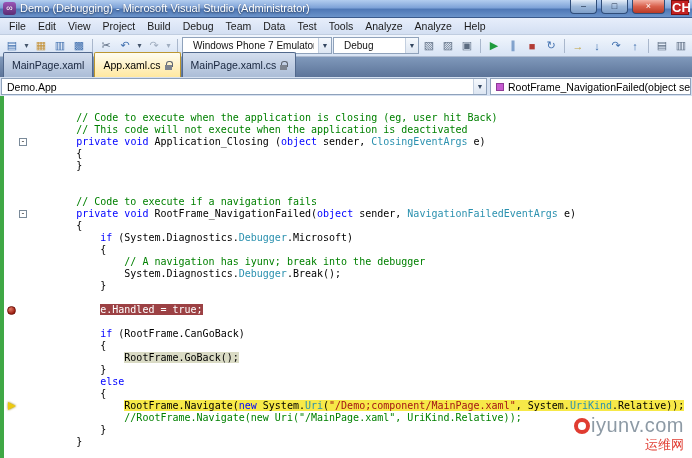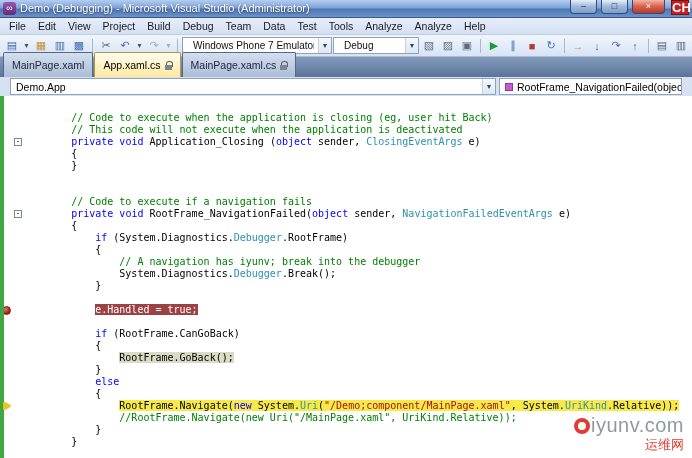--- a/index.html
+++ b/index.html
@@ -44,33 +44,33 @@
   .tab{height:18px;padding:12px 8px;display:flex;align-items:center;gap:4px;font-size:10.5px;
     border:1px solid #51688c;border-bottom:none;border-radius:2px 2px 0 0;
     background:linear-gradient(#d4deee,#abbdd7);color:#17253d;white-space:nowrap}
   .tab.active{background:linear-gradient(#fffdf0,#ffe8a0);color:#000;border-color:#bb962f}
   .lock-icon{position:relative;width:7px;height:9px;display:inline-block;flex:none}
   .lock-icon::before{content:"";position:absolute;top:0;left:1px;width:5px;height:5px;border:1px solid #5d6470;
     border-bottom:none;border-radius:3px 3px 0 0}
   .lock-icon::after{content:"";position:absolute;bottom:0;left:0;width:7px;height:5px;background:#7d848f}
 
   
-  .navbar{height:20px;background:#d6e1f1;border-bottom:1px solid #8fa2bb;display:flex;align-items:center;padding:0 10px}
+  .navbar{height:20px;background:#d6e1f1;border-bottom:1px solid #8fa2bb;display:flex;align-items:center;padding:0 1px}
   .nav-combo{height:17px;background:#fff;border:1px solid #8fa2bb;display:flex;align-items:center;
     font-size:10.5px;padding-left:5px;overflow:hidden;white-space:nowrap}
   .nav-combo.left{width:486px;flex:none;margin-right:3px}
   .nav-combo.right{flex:1}
   .method-icon{width:8px;height:8px;background:#c75bd1;border:1px solid #8e3b96;margin-right:4px;flex:none}
   .nav-combo .combo-arrow-btn{margin-left:auto}
 
   
   .editor{position:absolute;top:96px;left:0;right:0;bottom:0;background:#fff;overflow:hidden}
   .change-bar{position:absolute;left:0;top:0;bottom:0;width:4px;background:var(--c-changebar,#3fa845)}
   .code-lines{padding-top:16px}
-  .cl{display:flex;height:12px;}
+  .cl{display:flex;height:12px;padding-left:5px}
   .ind{width:13px;flex:none;display:flex;align-items:center;justify-content:center}
   .outl{width:10px;flex:none;display:flex;align-items:center;justify-content:center}
   .cc{white-space:pre;font-family:"DejaVu Sans Mono","Liberation Mono",monospace;font-size:10px;line-height:12px;color:#000}
   .tk-c{color:var(--c-comment)}
   .tk-k{color:var(--c-keyword)}
   .tk-t{color:var(--c-type)}
   .tk-s{color:var(--c-string)}
   .tk-p{color:var(--c-plain)}
   .w{display:inline}
   .h-bp{background:var(--c-bpbg)}
@@ -238,21 +238,21 @@
         <span class="cc"><span>        </span><span class="w"><span class="tk-k">private</span><span class="tk-p"> </span><span class="tk-k">void</span><span class="tk-p"> RootFrame_NavigationFailed(</span><span class="tk-k">object</span><span class="tk-p"> sender, </span><span class="tk-t">NavigationFailedEventArgs</span><span class="tk-p"> e)</span></span></span>
       </div>
       <div class="cl">
         <span class="ind"></span>
         <span class="outl"></span>
         <span class="cc"><span>        </span><span class="w"><span class="tk-p">{</span></span></span>
       </div>
       <div class="cl">
         <span class="ind"></span>
         <span class="outl"></span>
-        <span class="cc"><span>            </span><span class="w"><span class="tk-k">if</span><span class="tk-p"> (System.Diagnostics.</span><span class="tk-t">Debugger</span><span class="tk-p">.RootFrame)</span></span></span>
+        <span class="cc"><span>            </span><span class="w"><span class="tk-k">if</span><span class="tk-p"> (System.Diagnostics.</span><span class="tk-t">Debugger</span><span class="tk-p">.Microsoft)</span></span></span>
       </div>
       <div class="cl">
         <span class="ind"></span>
         <span class="outl"></span>
         <span class="cc"><span>            </span><span class="w"><span class="tk-p">{</span></span></span>
       </div>
       <div class="cl">
         <span class="ind"></span>
         <span class="outl"></span>
         <span class="cc"><span>                </span><span class="w"><span class="tk-c">// A navigation has iyunv; break into the debugger</span></span></span>

